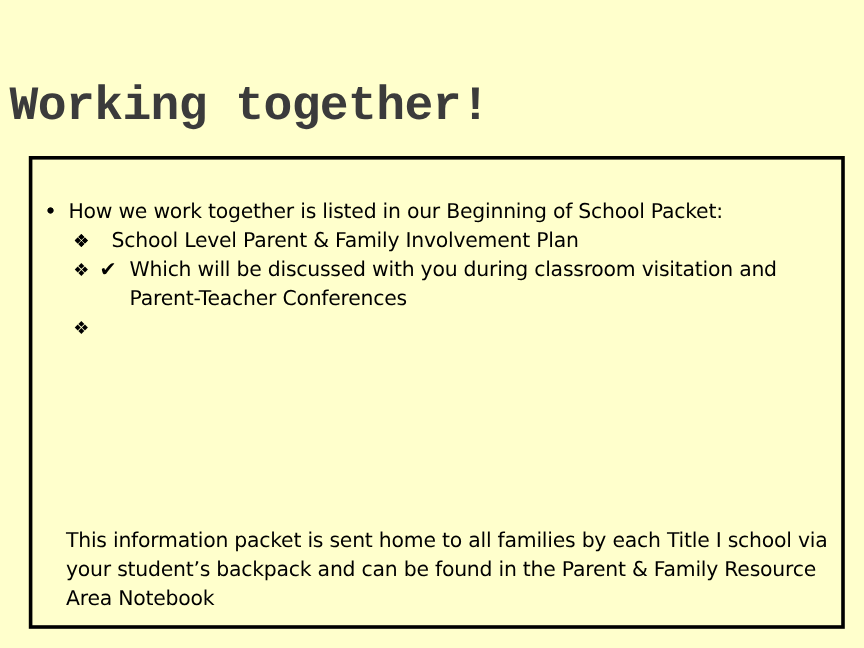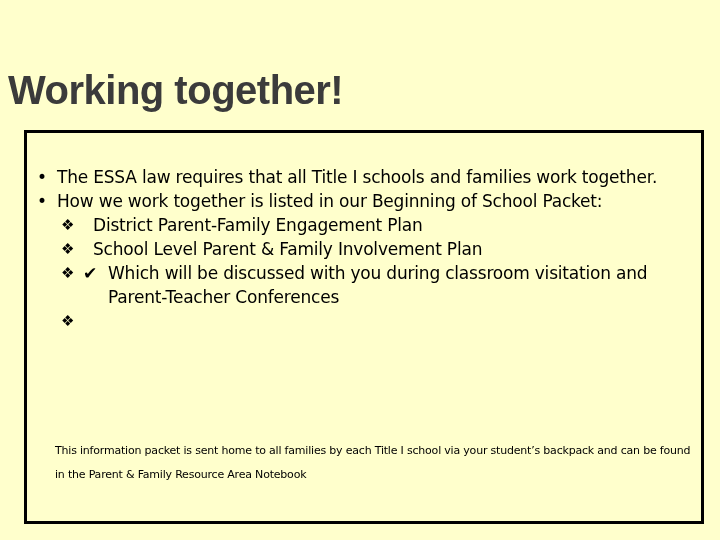--- a/index.html
+++ b/index.html
@@ -5,21 +5,21 @@
     html, body { margin: 0; padding: 0; }
     body {
       width: 720px; height: 540px; overflow: hidden;
       background: #ffffcc;
       font-family: "DejaVu Sans", sans-serif;
       color: #000;
       position: relative;
     }
     .title {
       position: absolute; left: 8px; top: 64px;
-      font-family: Liberation Sans, sans-serif;
+      font-family: Liberation Mono, monospace;
       font-weight: bold; font-size: 40px; line-height: 52px;
       color: #3b3b3b; letter-spacing: -0.5px;
       margin: 0;
     }
     .box {
       position: absolute; left: 24px; top: 130px;
       width: 674px; height: 388px;
       border: 3px solid #000;
       background: #ffffcc;
     }
@@ -30,41 +30,39 @@
     }
     .row { position: relative; }
     .l1 { padding-left: 22px; }
     .l1 .mark { position: absolute; left: 2px; top: 0; }
     .l2 { padding-left: 58px; }
     .l2 .mark { position: absolute; left: 26px; top: 0; font-size: 15px; }
     .l3 { padding-left: 73px; }
     .l3 .mark { position: absolute; left: 48px; top: 0; }
     .para {
       position: absolute; left: 28px; top: 306px; width: 640px;
-      font-size: 11px; line-height: 24px; letter-spacing: -0.2px;
+      font-size: 17px; line-height: 24px; letter-spacing: -0.2px;
     }
   </style>
 </head>
 <body>
 
 <h1 class="title">Working together!</h1>
 
 <div class="box">
   <div class="content">
     <div class="row l1">
       <span class="mark">•</span>
-      <span>The ESSA law requires that all Title I schools and families work together.</span>
     </div>
     <div class="row l1">
       <span class="mark">•</span>
       <span>How we work together is listed in our Beginning of School Packet:</span>
     </div>
     <div class="row l2">
       <span class="mark">❖</span>
-      <span>District Parent-Family Engagement Plan</span>
     </div>
     <div class="row l2">
       <span class="mark">❖</span>
       <span>School Level Parent &amp; Family Involvement Plan</span>
     </div>
     <div class="row l2">
       <span class="mark">❖</span>
     </div>
     <div class="row l3">
       <span class="mark">✔</span>

